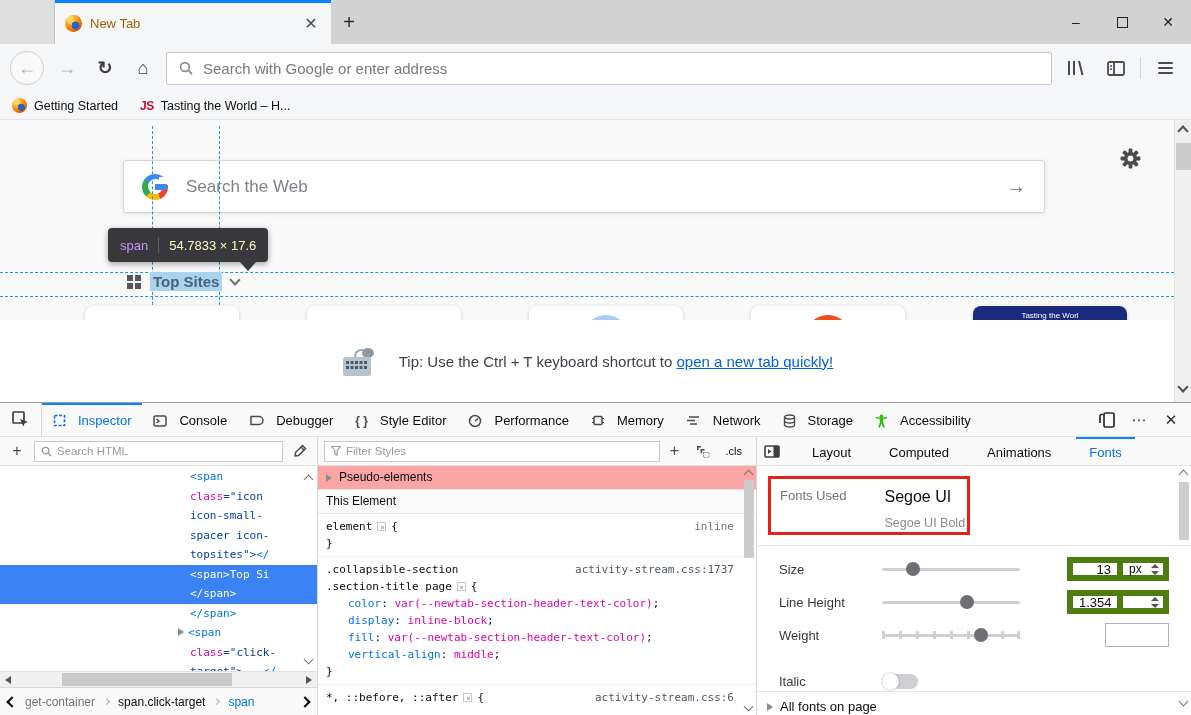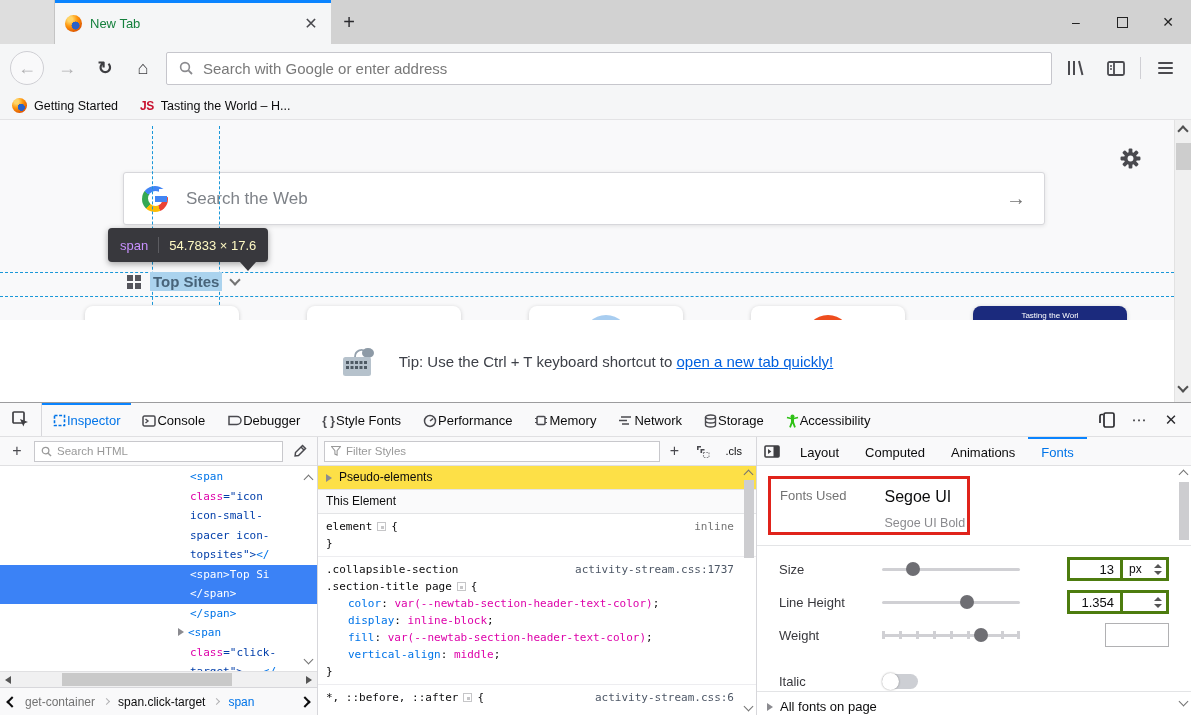--- a/index.html
+++ b/index.html
@@ -3,21 +3,21 @@
 <meta charset="utf-8">
 <style>
   * { margin:0; padding:0; box-sizing:border-box; }
   html,body { width:1191px; height:715px; overflow:hidden; }
   body { font-family:"Liberation Sans", sans-serif; background:#fff; color:#0c0c0d; position:relative; }
 
   
   .titlebar { height:44px; background:#d2d2d2; display:flex; align-items:stretch; }
   .pretab { width:55px; background:#dedede; border-right:1px solid #c4c4c4; }
   .tab { width:276px; background:#f5f6f7; border-top:3px solid #0a84ff; display:flex; align-items:center; padding:0 10px; gap:8px; }
-  .tab-title { font-size:13px; color:#15803d; flex:1; }
+  .tab-title { font-size:13px; color:#a16207; flex:1; }
   .tab-close { color:#4a4a4f; font-size:16px; width:20px; text-align:center; cursor:default; }
   .newtab-btn { width:36px; display:flex; align-items:center; justify-content:center; font-size:20px; color:#2a2a2e; font-weight:300; }
   .win-controls { margin-left:auto; display:flex; }
   .win-btn { width:46px; display:flex; align-items:center; justify-content:center; font-size:14px; color:#222; }
   .win-btn.max { font-size:12px; }
 
   
   .fxlogo { width:17px; height:17px; border-radius:50%; flex:0 0 auto;
     background: radial-gradient(circle at 62% 62%, #2a62c9 0 26%, rgba(0,0,0,0) 28%),
                 radial-gradient(circle at 30% 25%, #ffd567 0 14%, #ff980e 40%, #e05a00 75%, #a9396c 100%); }
@@ -36,21 +36,21 @@
   .hamburger i { width:15px; height:2px; background:#4a4a4f; border-radius:1px; }
 
   .bookmarks { height:28px; background:#f5f6f7; display:flex; align-items:center; padding:0 12px; gap:22px; border-bottom:1px solid #e3e3e5; }
   .bm { display:flex; align-items:center; gap:7px; font-size:12.5px; color:#0c0c0d; }
   .jsbadge { font-weight:800; font-size:12px; color:#c8102e; letter-spacing:-0.5px; }
 
   
   .page { position:relative; height:282px; background:#f9f9fa; overflow:hidden; }
   .gear { position:absolute; left:1120px; top:28px; }
 
-  .websearch { position:absolute; left:123px; top:40px; width:922px; height:53px; background:#fff; border:1px solid #d7d7db; border-radius:3px; box-shadow:0 1px 4px rgba(12,12,13,.1); display:flex; align-items:center; padding:4px 18px; gap:18px;margin-top:12px; }
+  .websearch { position:absolute; left:123px; top:40px; width:922px; height:53px; background:#fff; border:1px solid #d7d7db; border-radius:3px; box-shadow:0 1px 4px rgba(12,12,13,.1); display:flex; align-items:center; padding:4px 18px; gap:18px; }
   .websearch input { border:none; outline:none; flex:1; font-size:17px; font-family:"Liberation Sans",sans-serif; color:#444; background:transparent; }
   .websearch input::placeholder { color:#7e8288; }
   .ws-arrow { color:#737373; font-size:20px; }
 
   .glogo { position:relative; width:26px; height:26px; border-radius:50%; flex:0 0 auto;
     background:conic-gradient(from 0deg, #4285f4 0 22%, #ea4335 22% 43%, #fbbc05 43% 62%, #34a853 62% 85%, #4285f4 85% 100%); }
   .glogo .g-hole { position:absolute; inset:5.5px; background:#fff; border-radius:50%; }
   .glogo .g-notch { position:absolute; right:0; top:3px; width:9px; height:8px; background:#fff; }
   .glogo .g-bar { position:absolute; right:1px; top:10.5px; width:12px; height:5.5px; background:#4285f4; }
 
@@ -81,29 +81,29 @@
   .pg-scroll { position:absolute; right:0; top:0; width:17px; height:282px; background:#f0f0f0; border-left:1px solid #e2e2e2; }
   .sb-chev { position:absolute; left:4px; width:8px; height:8px; border-right:2px solid #505050; border-bottom:2px solid #505050; }
   .sb-up { top:7px; transform:rotate(-135deg); }
   .sb-dn { transform:rotate(45deg); }
   .pg-thumb { position:absolute; left:1px; top:23px; width:15px; height:27px; background:#cdcdcd; }
 
   
   .devtools { height:313px; border-top:1px solid #9c9c9e; background:#fff; display:flex; flex-direction:column; }
   .dt-toolbar { height:34px; background:#f9f9fa; border-bottom:1px solid #e0e0e2; display:flex; align-items:stretch; }
   .dt-pick { width:42px; border-right:1px solid #d7d7db; display:flex; align-items:center; justify-content:center; }
-  .dt-tab { display:flex; align-items:center; gap:1px; padding:0 11px; font-size:13px; color:#0c0c0d; border-top:2px solid transparent; }
+  .dt-tab { display:flex; align-items:center; gap:12px; padding:0 11px; font-size:13px; color:#0c0c0d; border-top:2px solid transparent; }
   .dt-tab.active { color:#0074e8; border-top-color:#0a84ff; }
   .dt-right { margin-left:auto; display:flex; align-items:center; padding-right:4px; }
   .dt-rbtn { width:32px; height:100%; display:flex; align-items:center; justify-content:center; color:#2a2a2e; font-size:15px; }
 
   .dt-body { display:flex; height:278px; }
 
   
-  .subbar { height:29px; background:#f9f9fa; border-bottom:1px solid #e0e0e2; display:flex; align-items:center; flex:0 0 auto; }
+  .subbar { height:29px; background:#f9f9fa; border-bottom:1px solid #e0e0e2; display:flex; align-items:center; flex:0 0 auto;gap:12px; }
   .sb-plus { width:26px; text-align:center; font-size:16px; color:#4a4a4f; font-weight:300; }
   .mini-search { flex:1; height:21px; background:#fff; border:1px solid #c8c8cc; display:flex; align-items:center; padding:0 6px; gap:5px; }
   .mini-search input { border:none; outline:none; flex:1; font-size:11.5px; font-family:"Liberation Sans",sans-serif; color:#333; background:transparent; min-width:0; }
   .mini-search input::placeholder { color:#999; }
 
   
   .col-markup { width:318px; border-right:1px solid #d7d7db; display:flex; flex-direction:column; background:#fff; }
   .tree { flex:1; overflow:hidden; font-family:"DejaVu Sans Mono","Liberation Mono",monospace; font-size:11px; line-height:19.5px; padding-top:1px; position:relative; }
   .trow { padding-left:190px; white-space:pre; }
   .trow.sel { background:#3b82f6; color:#fff; }
@@ -120,21 +120,21 @@
   .crumb-chev { width:8px; height:8px; border-right:2.4px solid #0c0c0d; border-bottom:2.4px solid #0c0c0d; flex:0 0 auto; }
   .cc-l { transform:rotate(135deg); }
   .cc-r { transform:rotate(-45deg); margin-left:auto; }
   .crumb-sep { width:5px; height:5px; border-right:1.6px solid #b1b1b3; border-bottom:1.6px solid #b1b1b3; transform:rotate(-45deg); }
   .crumb { color:#737373; } .crumb.dark { color:#0c0c0d; } .crumb.active { color:#0074e8; }
 
   
   .col-rules { flex:1; border-right:1px solid #d7d7db; display:flex; flex-direction:column; background:#fff; min-width:0; }
   .cls-btn { font-size:11px; color:#0c0c0d; padding:0 8px; }
   .rules { flex:1; position:relative; font-family:"DejaVu Sans Mono","Liberation Mono",monospace; font-size:11px; line-height:17px; overflow:hidden; }
-  .rule-hdr { font-family:"Liberation Sans",sans-serif; font-size:12px; color:#0c0c0d; background:#fde047; border-bottom:1px solid #e3e4e6; height:24px; display:flex; align-items:center; padding:0 8px; gap:7px; }
+  .rule-hdr { font-family:"Liberation Sans",sans-serif; font-size:12px; color:#0c0c0d; background:#fca5a5; border-bottom:1px solid #e3e4e6; height:24px; display:flex; align-items:center; padding:0 8px; gap:7px; }
   .rule-hdr.plain { background:#fafafb; }
   .tri { width:0; height:0; border-left:6px solid #8b8b90; border-top:4px solid transparent; border-bottom:4px solid transparent; }
   .rule-block { padding:4px 8px 4px 8px; border-bottom:1px solid #ededf0; position:relative; }
   .r-loc { float:right; color:#4d5766; padding-right:14px; }
   .r-loc.inline { color:#737373; }
   .p-name { color:#0074e8; } .p-val { color:#dd00a9; }
   .prop { padding-left:22px; }
   .sel-gear { display:inline-block; width:9px; height:9px; border:1px solid #c6c6c8; margin:0 5px -1px 5px; position:relative; }
   .sel-gear::after { content:""; position:absolute; left:2.5px; top:2.5px; width:3px; height:3px; background:#c6c6c8; }
   .rules-vsb-thumb { position:absolute; right:2px; top:14px; width:10px; height:78px; background:#cdcdd0; }
@@ -152,21 +152,21 @@
   .fu-primary { color:#0c0c0d; font-size:16px; }
   .fu-secondary { color:#8a8a8e; font-size:12.5px; margin-top:10px; }
   .fonts-divider { position:absolute; left:0; top:79px; width:100%; border-top:1px solid #e3e4e6; }
   .frow { position:absolute; left:22px; display:flex; align-items:center; width:390px; }
   .frow .flabel { width:103px; color:#38383d; font-size:13px; }
   .slider { position:relative; width:138px; height:14px; }
   .slider .track { position:absolute; left:0; right:0; top:6px; height:3px; background:#d0d0d4; border-radius:2px; }
   .slider .thumb { position:absolute; top:0; width:14px; height:14px; border-radius:50%; background:#6e6e73; }
   .slider .tick { position:absolute; top:3px; width:3px; height:8px; background:#d0d0d4; }
   .valgroup { margin-left:auto; display:flex; }
-  .valbox { height:24px; border:3px solid #4d7c0f; background:#fff; display:flex; align-items:center; }
+  .valbox { height:24px; border:6px solid #4d7c0f; background:#fff; display:flex; align-items:center; }
   .valbox input { border:none; outline:none; width:100%; text-align:right; padding:0 6px; font-size:13px; font-family:"Liberation Sans",sans-serif; color:#0c0c0d; background:transparent; }
   .numbox { width:56px; }
   .unitbox { width:46px; border-left:none; justify-content:space-between; padding:0 4px 0 6px; font-size:12px; color:#0c0c0d; }
   .stepper { display:flex; flex-direction:column; gap:3px; }
   .stepper i { width:0; height:0; border-left:4px solid transparent; border-right:4px solid transparent; }
   .stepper .up { border-bottom:4px solid #555; }
   .stepper .dn { border-top:4px solid #555; }
   .spinbox { width:64px; height:24px; border:1px solid #b1b1b3; background:#fff; display:flex; }
   .spinbox input { border:none; outline:none; flex:1; text-align:right; padding:0 4px; font-size:13px; font-family:"Liberation Sans",sans-serif; background:transparent; }
   .toggle { width:36px; height:15px; background:#cdcfd4; border-radius:8px; position:relative; }
@@ -357,21 +357,21 @@
       <span>Console</span>
     </div>
     <div class="dt-tab">
       <svg width="15" height="11" viewBox="0 0 15 11">
           <path d="M2 1.5 h8 a4 4 0 0 1 0 8 h-8 z" fill="none" stroke="#4a4a4f" stroke-width="1.5"></path>
         </svg>
       <span>Debugger</span>
     </div>
     <div class="dt-tab">
       <span style="font-size:12px;font-weight:bold;color:#4a4a4f;">{ }</span>
-      <span>Style Fonts</span>
+      <span>Style Editor</span>
     </div>
     <div class="dt-tab">
       <svg width="14" height="14" viewBox="0 0 14 14">
           <circle cx="7" cy="7" r="5.5" fill="none" stroke="#4a4a4f" stroke-width="1.5"></circle>
           <line x1="7" y1="7" x2="10" y2="4.6" stroke="#4a4a4f" stroke-width="1.5"></line>
         </svg>
       <span>Performance</span>
     </div>
     <div class="dt-tab">
       <svg width="14" height="13" viewBox="0 0 14 13">

